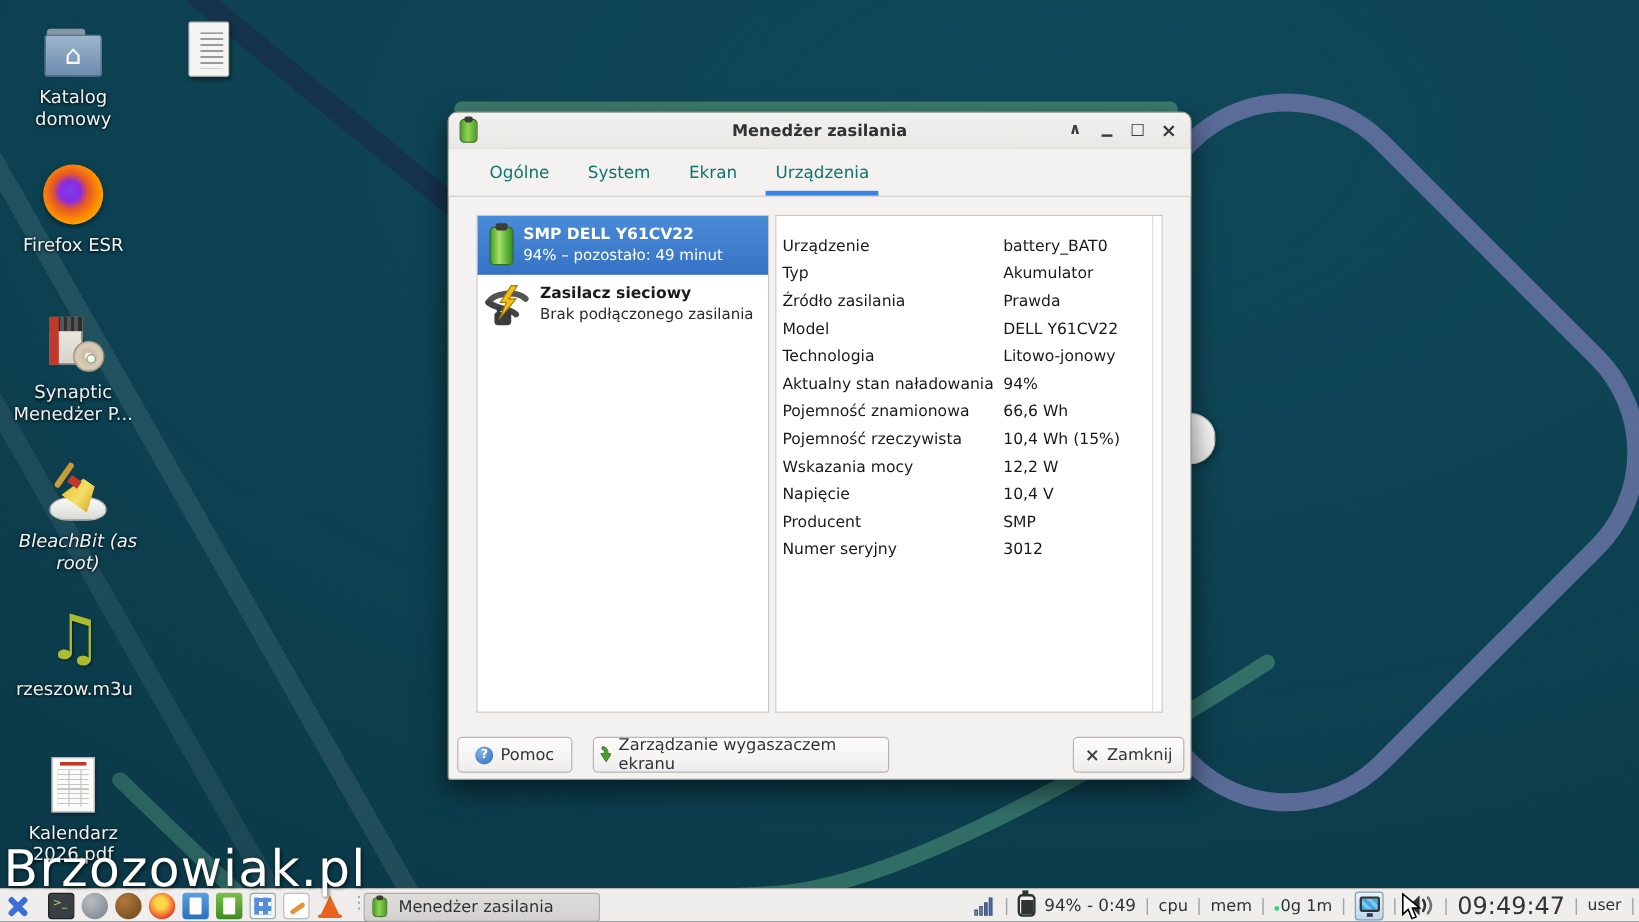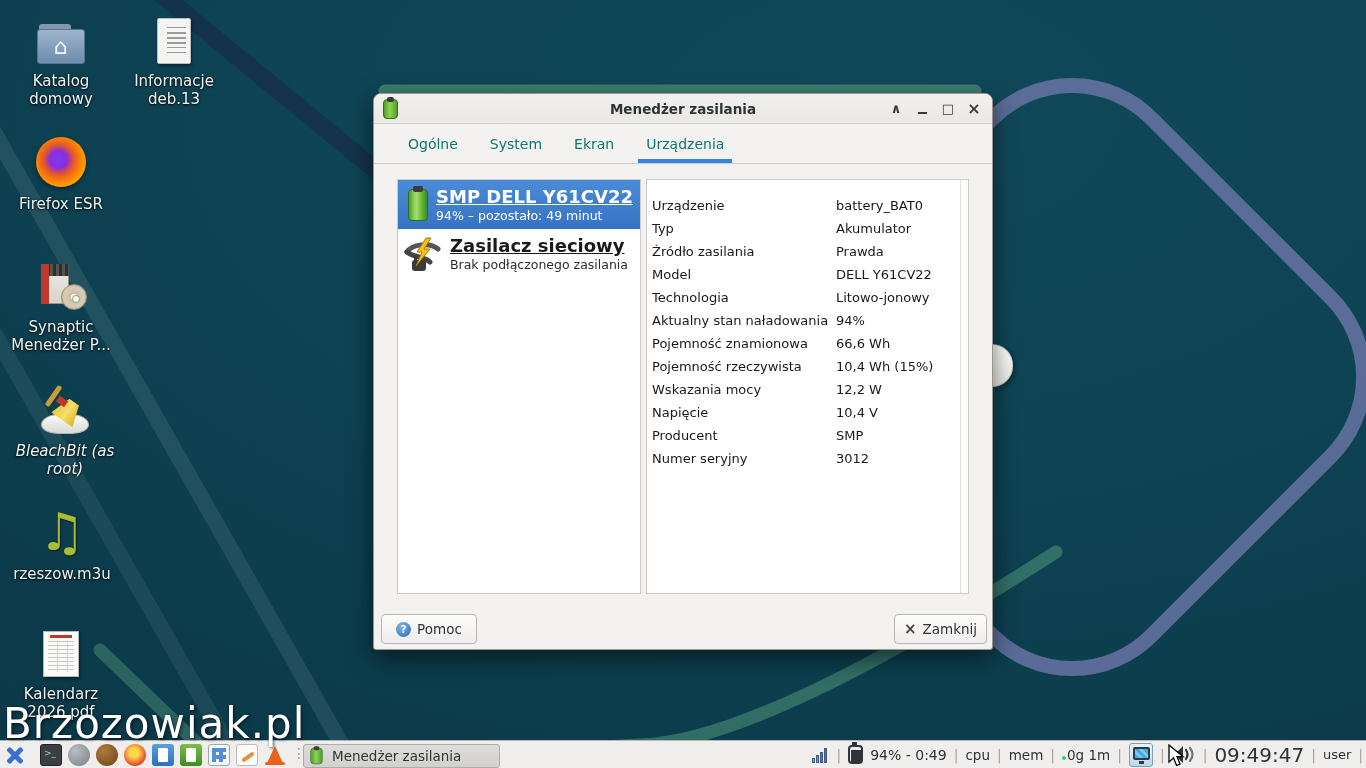--- a/index.html
+++ b/index.html
@@ -81,21 +81,21 @@
   .ctl.min span { display:block; width:9px; border-bottom:2px solid #3a3a3a; height:10px; }
 
   .tabbar { height:40px; background:#f3f2f0; border-bottom:1px solid #cfccc8; display:flex; align-items:stretch; padding-left:18px; }
   .tab { position:relative; padding:0 16px; display:flex; align-items:center; font-size:14px; color:#0f766e; cursor:default; }
   .tab.active::after { content:""; position:absolute; left:8px; right:8px; bottom:0; height:4px; background:#3584e4; }
 
   .pane { position:absolute; background:#ffffff; border:1px solid #cdc9c4; }
   .device-list { left:23px; top:85px; width:244px; height:415px; }
   .dev-row { height:49px; display:flex; align-items:center; padding-left:6px; gap:8px; cursor:default; }
   .dev-row.selected { background:linear-gradient(#4a8bd8,#3672c4); color:#ffffff; }
-  .dev-name { font-weight:bold; font-size:18px; line-height:1.3;text-decoration:underline; }
+  .dev-name { font-weight:bold; font-size:13px; line-height:1.3; }
   .dev-status { font-size:12.5px; line-height:1.3; }
   .dev-row:not(.selected) .dev-name { color:#1a1a1a; }
   .dev-row:not(.selected) .dev-status { color:#2c2c2c; }
   .list-batt { width:20px; height:32px; border-radius:4px; position:relative; flex:0 0 auto; margin-left:4px;
                background:linear-gradient(90deg,#49a02a,#a8e06a 40%,#5bb335 75%,#3f8c22); border:1px solid #2f6e1a; }
   .list-batt::before { content:""; position:absolute; top:-4px; left:4px; right:4px; height:6px; background:#3c3c3c; border-radius:2px; }
   .plug-svg { flex:0 0 auto; margin-left:0; }
 
   .details { left:272px; top:85px; width:323px; height:415px; padding:14px 0 0 5px; }
   .details::after { content:""; position:absolute; top:0; bottom:0; right:7px; width:1px; background:#e2e0dc; }
@@ -196,22 +196,20 @@
         <div class="house">⌂</div>
       </div>
     </div>
   <div class="dicon-label">Katalog
 domowy</div>
 </div>
 <div class="dicon" style="left:115px; top:12px;">
   <div class="dicon-art">
       <div class="i-doc"></div>
     </div>
-  <div class="dicon-label">Informacje
-deb.13</div>
 </div>
 <div class="dicon" style="left:2px; top:135px;">
   <div class="dicon-art">
       <div class="i-firefox"></div>
     </div>
   <div class="dicon-label">Firefox ESR</div>
 </div>
 <div class="dicon" style="left:2px; top:258px;">
   <div class="dicon-art">
       <div class="i-synaptic">
@@ -345,20 +343,26 @@
     <div class="det-row">
         <div class="det-label">Numer seryjny</div>
         <div class="det-value">3012</div>
       </div>
   </div>
 
   <div class="btnrow">
     <div class="btn btn-help">
       <span class="help-badge">?</span>
       <span>Pomoc</span>
+    </div>
+    <div class="btn btn-saver">
+      <svg width="15" height="16" viewBox="0 0 15 16">
+        <path d="M7 1 C11 1 12 4 12 6 L12 7 L15 7 L10.5 14 L6 7 L9 7 L9 6 C9 4 8.5 3.2 7 3.2 Z" fill="#4f9e33" stroke="#2f6e1a" stroke-width="0.8"></path>
+      </svg>
+      <span>Zarządzanie wygaszaczem ekranu</span>
     </div>
     <div class="btn btn-close">
       <span class="x-glyph">×</span>
       <span>Zamknij</span>
     </div>
   </div>
 </div>
 
 <div class="win-handle"></div>
 

